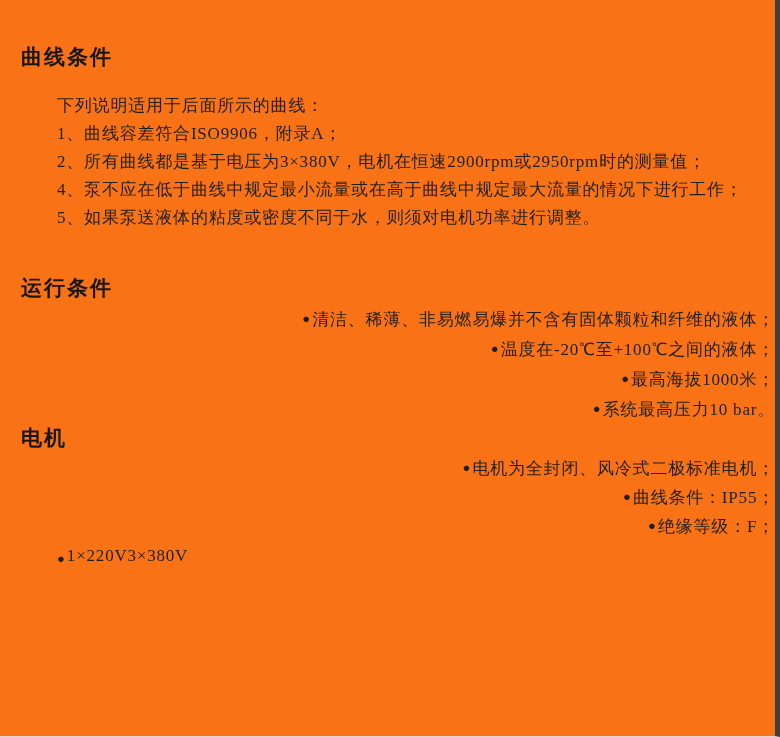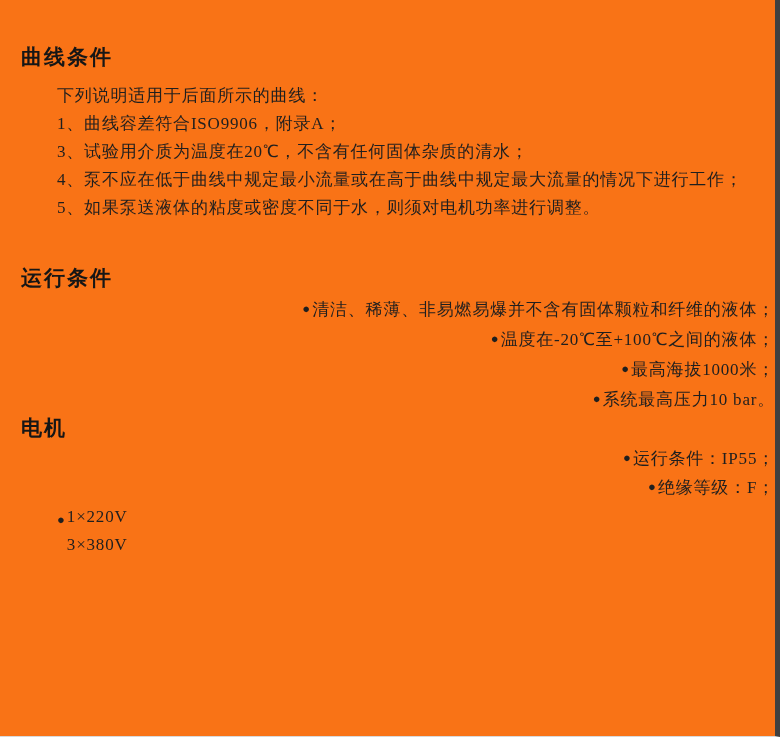--- a/index.html
+++ b/index.html
@@ -23,21 +23,21 @@
     line-height: 26px;
     margin: 0;
     padding-left: 21px;
     color: #161616;
   }
   .h-curve     { margin-top: 44px; }
   .h-operating { margin-top: 43px; }
   .h-motor     { }
 
   .intro {
-    margin: 12px 0 0 57px;
+    margin: 22px 0 0 57px;
     font-size: 17px;
     letter-spacing: 0.8px;
     line-height: 28px;
   }
   .numlist { margin: 0 8px 0 57px; font-family: Liberation Serif, serif; }
   .numitem {
     font-size: 17px;
     letter-spacing: 0.8px;
     line-height: 28px;
     white-space: nowrap;
@@ -59,53 +59,54 @@
   .bullet {
     font-size: 13px;
     margin-right: 2px;
     position: relative;
     top: -2px;
     letter-spacing: 0;
   }
   li.voltage-item { display: flex; align-items: flex-start; }
   li.voltage-item .bullet { top: 3px; }
   .voltage-label { margin-right: 12px; }
-  .voltage-col { display: flex; flex-direction: column; }
+  .voltage-col { display: flex; flex-direction: row; }
   .voltage-col span { line-height: 28px; }
 </style>
 </head>
 <body>
 
 <div class="page">
 
   <section>
     <h2 class="heading h-curve">曲线条件</h2>
     <p class="intro">下列说明适用于后面所示的曲线：</p>
     <div class="numlist">
       <div class="numitem">1、曲线容差符合ISO9906，附录A；</div>
-      <div class="numitem">3、试验用介质为温度在20℃，不含有任何固体杂质的清水；</div>
+      <div class="numitem">2、所有曲线都是基于电压为3×380V，电机在恒速2900rpm或2950rpm时的测量值；</div>
       <div class="numitem">4、泵不应在低于曲线中规定最小流量或在高于曲线中规定最大流量的情况下进行工作；</div>
       <div class="numitem">5、如果泵送液体的粘度或密度不同于水，则须对电机功率进行调整。</div>
     </div>
   </section>
 
   <section>
     <h2 class="heading h-operating">运行条件</h2>
     <ul class="bullets">
       <li><span class="bullet">●</span><span>清洁、稀薄、非易燃易爆并不含有固体颗粒和纤维的液体；</span></li>
       <li><span class="bullet">●</span><span>温度在-20℃至+100℃之间的液体；</span></li>
       <li><span class="bullet">●</span><span>最高海拔1000米；</span></li>
       <li><span class="bullet">●</span><span>系统最高压力10 bar。</span></li>
     </ul>
   </section>
 
   <section>
     <h2 class="heading h-motor">电机</h2>
     <ul class="bullets tight">
-      <li><span class="bullet">●</span><span>运行条件：IP55；</span></li>
+      <li><span class="bullet">●</span><span>电机为全封闭、风冷式二极标准电机；</span></li>
+      <li><span class="bullet">●</span><span>曲线条件：IP55；</span></li>
       <li><span class="bullet">●</span><span>绝缘等级：F；</span></li>
       <li class="voltage-item">
         <span class="bullet">●</span>
         <span class="voltage-col">
           <span>1×220V</span>
           <span>3×380V</span>
         </span>
       </li>
     </ul>
   </section>

